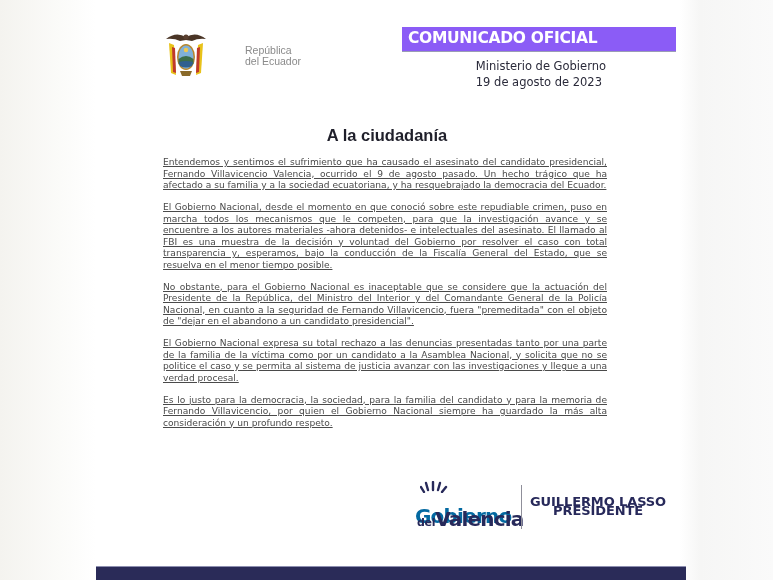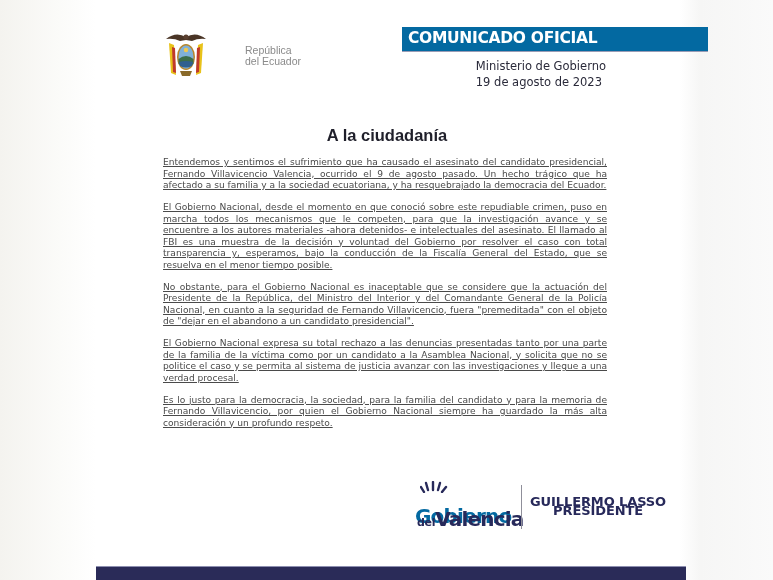--- a/index.html
+++ b/index.html
@@ -15,22 +15,22 @@
     .coat {
       position: absolute; left: 68px; top: 29px; width: 44px; height: 52px;
     }
     .republic-label {
       position: absolute; left: 110px; top: 45px;
       font-size: 10.5px; line-height: 11px; color: #8a8a8a;
       font-family: "Liberation Sans", sans-serif;
     }
     .republic-label span { display: block; padding-left: 39px; }
     .title-bar {
-      position: absolute; left: 306px; top: 27px; width: 306px; height: 24px;
-      background: #0369a1;
+      position: absolute; left: 306px; top: 27px; width: 274px; height: 24px;
+      background: #8b5cf6;
       border-bottom: 1px solid #9a9cb5;
     }
     .title-text {
       position: absolute; left: 6px; top: 2px;
       font-family: "DejaVu Sans", sans-serif; font-weight: bold;
       font-size: 15.5px; letter-spacing: -0.3px; color: #ffffff; white-space: nowrap;
     }
     .ministry {
       position: absolute; right: 72px; top: 58px; text-align: left;
       font-family: "DejaVu Sans", sans-serif;

